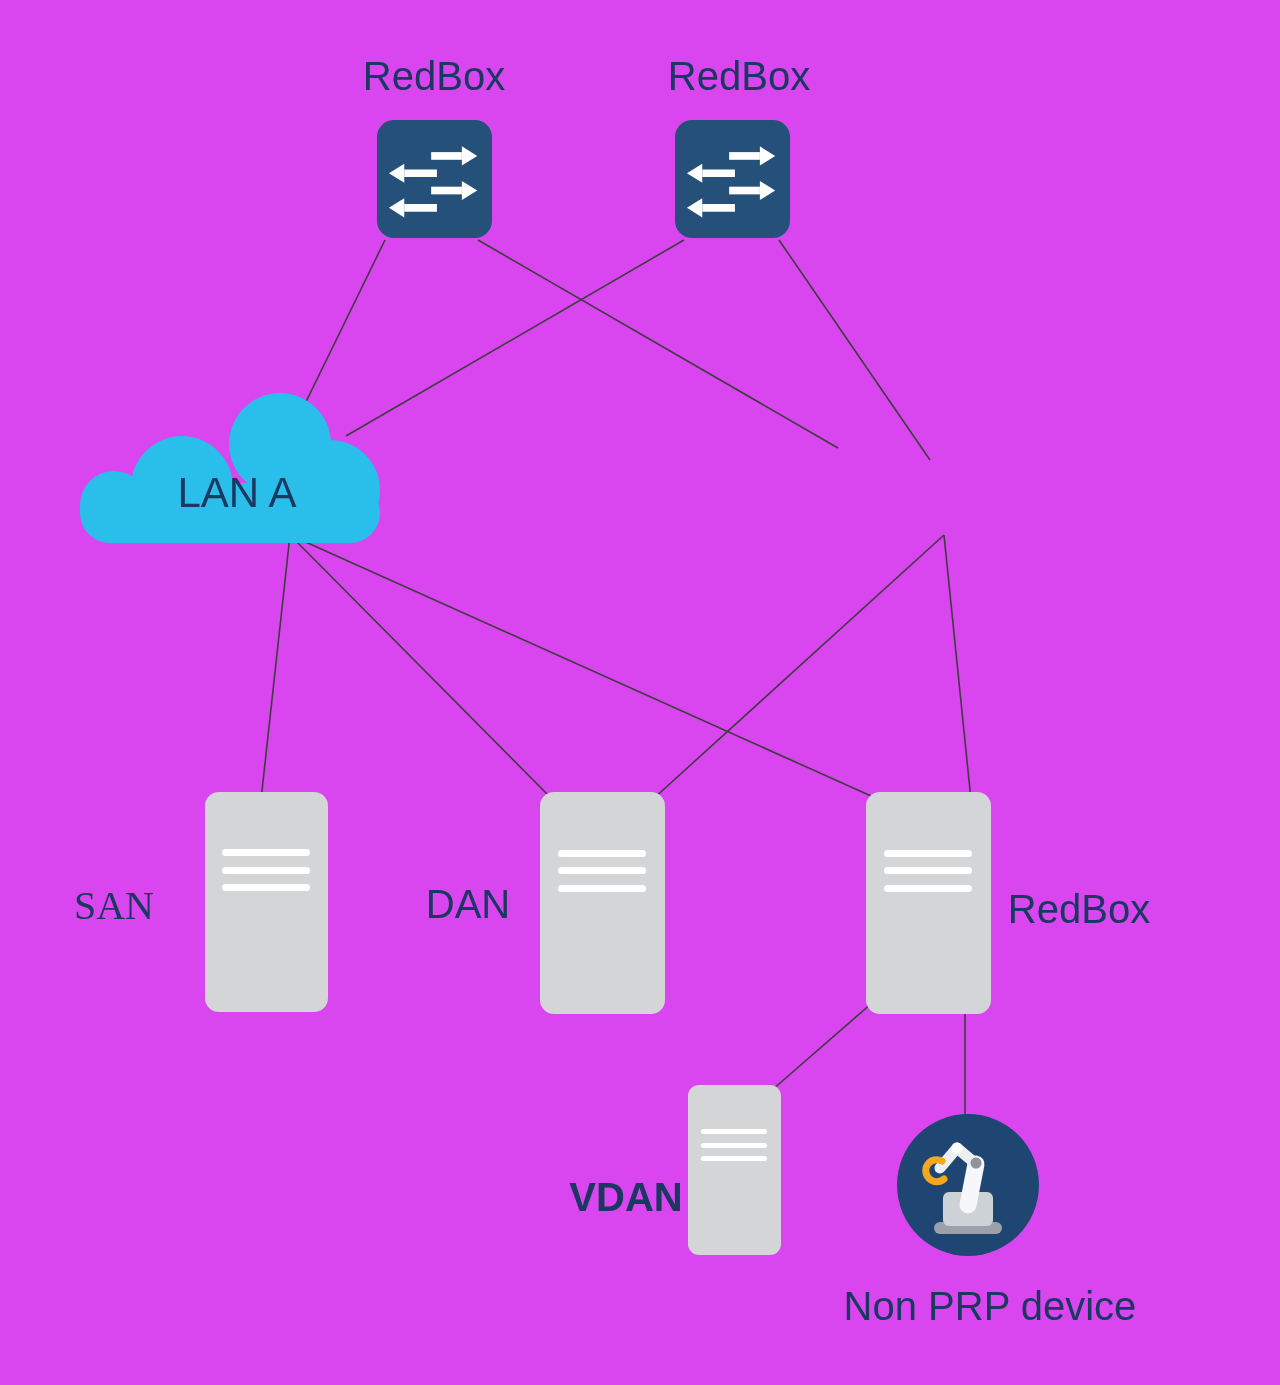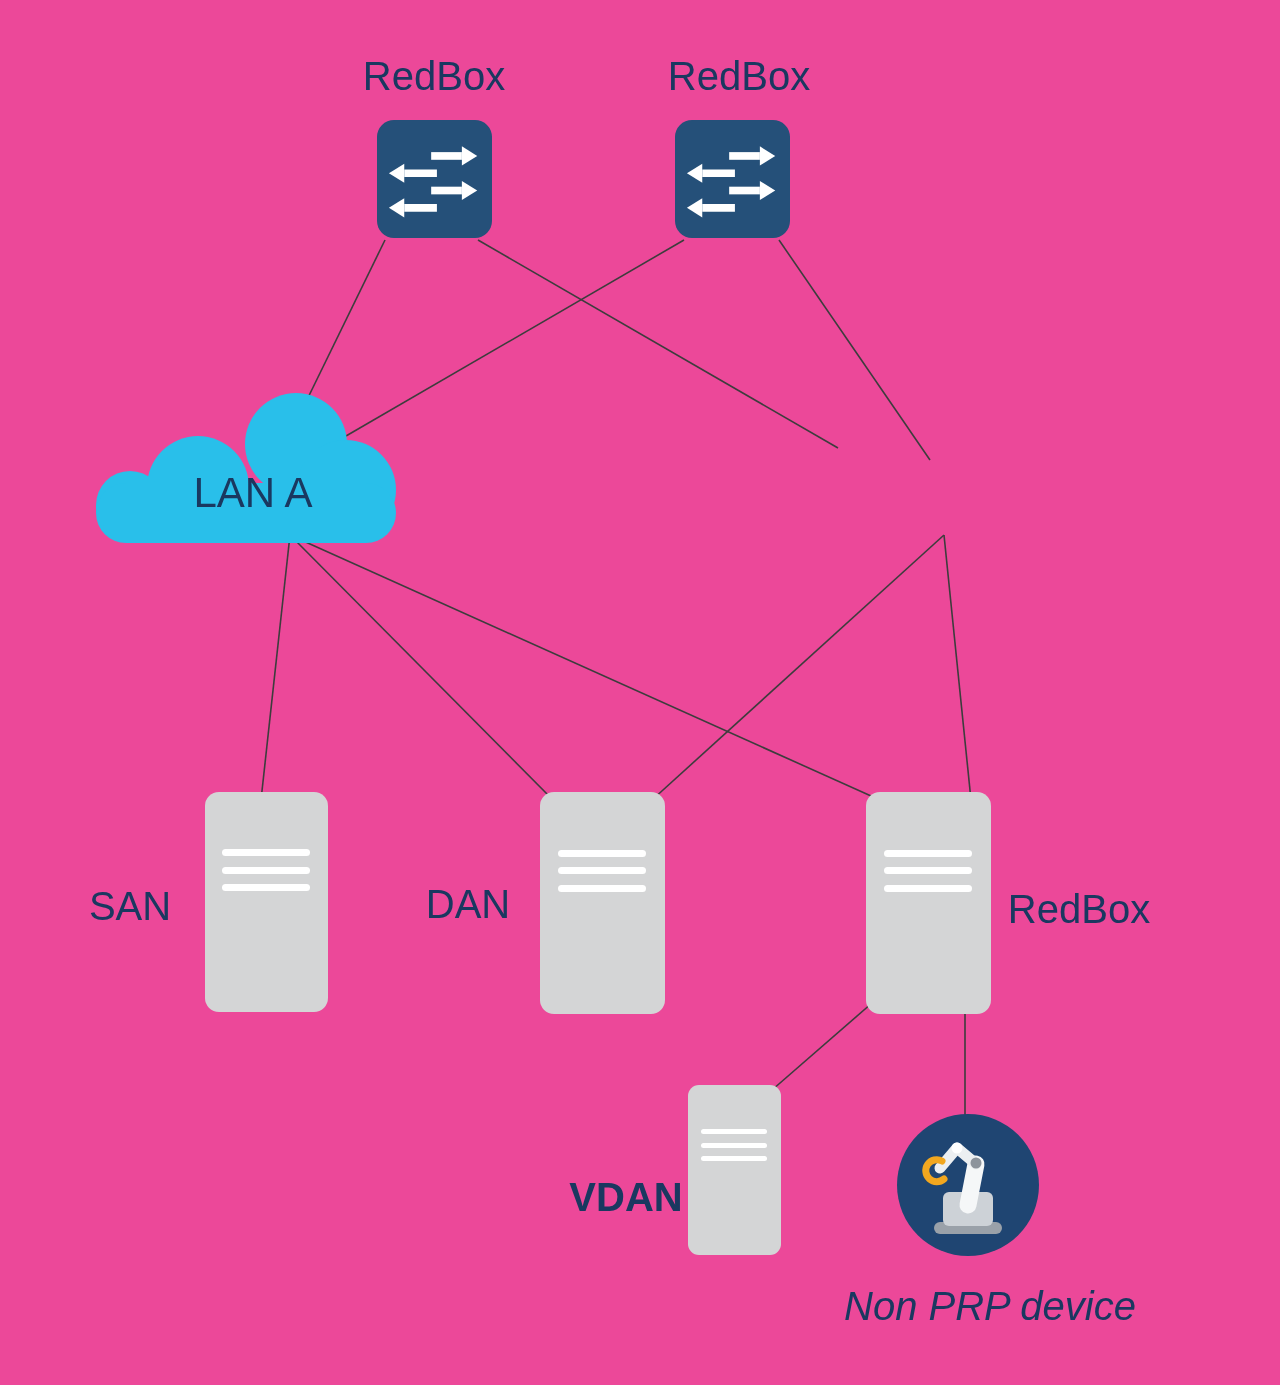--- a/index.html
+++ b/index.html
@@ -1,17 +1,17 @@
 <!DOCTYPE html>
 <html><head>
 <meta charset="utf-8">
 <style>
   html,body{margin:0;padding:0;background:#ffffff;}
   .stage{
-    position:relative;width:1280px;height:1385px;background:#ec4899;
+    position:relative;width:1280px;height:1385px;background:#d946ef;
     font-family:"Liberation Sans", sans-serif;overflow:hidden;
   }
   .links{position:absolute;left:0;top:0;z-index:1;}
   .node{position:absolute;z-index:2;}
   .lbl{
     position:absolute;z-index:3;color:#1A3860;font-size:40px;line-height:48px;
     text-align:center;white-space:nowrap;
   }
   
   .switch{
@@ -82,35 +82,35 @@
         <line x1="52" y1="44" x2="18" y2="44"></line>
           <polygon points="18,34 2,44 18,54" stroke="none"></polygon>
         <line x1="46" y1="62" x2="78" y2="62"></line>
           <polygon points="78,52 94,62 78,72" stroke="none"></polygon>
         <line x1="52" y1="80" x2="18" y2="80"></line>
           <polygon points="18,70 2,80 18,90" stroke="none"></polygon>
       </g>
     </svg>
   </div>
 
-  <div class="node cloud" style="left:96px;top:393px;">
+  <div class="node cloud" style="left:80px;top:393px;">
     <svg width="300" height="150" viewBox="0 0 300 150">
       <g fill="#29BFEA">
         <circle cx="200" cy="51" r="51"></circle>
         <circle cx="102" cy="94" r="51"></circle>
         <circle cx="34" cy="112" r="34"></circle>
         <circle cx="250" cy="97" r="50"></circle>
         <rect x="0" y="90" width="300" height="60" rx="30"></rect>
       </g>
     </svg>
     <div class="cloud-lbl">LAN A</div>
   </div>
 
 
-  <div class="lbl" style="left:60px;top:882px;width:140px;">SAN</div>
+  <div class="lbl" style="left:44px;top:882px;width:140px;font-family:Liberation Serif, serif;">SAN</div>
   <div class="node server" style="left:205px;top:792px;width:123px;height:220px;">
     <div class="stripe s1"></div>
     <div class="stripe s2"></div>
     <div class="stripe s3"></div>
   </div>
 
   <div class="lbl" style="left:398px;top:880px;width:140px;">DAN</div>
   <div class="node server" style="left:540px;top:792px;width:125px;height:222px;">
     <div class="stripe s1"></div>
     <div class="stripe s2"></div>
@@ -136,15 +136,15 @@
       <circle cx="72" cy="72" r="71" fill="#1F4572"></circle>
       <rect x="38" y="109" width="68" height="12" rx="6" fill="#9AA1A9"></rect>
       <rect x="47" y="79" width="50" height="34" rx="6" fill="#CDD2D7"></rect>
       <path d="M72,92 L80,51" stroke="#F5F7F8" stroke-width="17" stroke-linecap="round" fill="none"></path>
       <path d="M80,51 L61,35 L44,55" stroke="#ECEFF1" stroke-width="11" fill="none" stroke-linecap="round" stroke-linejoin="round"></path>
       <circle cx="61" cy="35" r="5.5" fill="#FFFFFF"></circle>
       <circle cx="80" cy="50" r="5.5" fill="#8D949C"></circle>
       <path d="M46,48 A11,11 0 1 0 48,66" stroke="#F2A71F" stroke-width="7" fill="none" stroke-linecap="round"></path>
     </svg>
   </div>
-  <div class="lbl" style="left:840px;top:1282px;width:300px;font-style:italic;">Non PRP device</div>
+  <div class="lbl" style="left:840px;top:1282px;width:300px;">Non PRP device</div>
 
 </div>
 
 </body></html>

